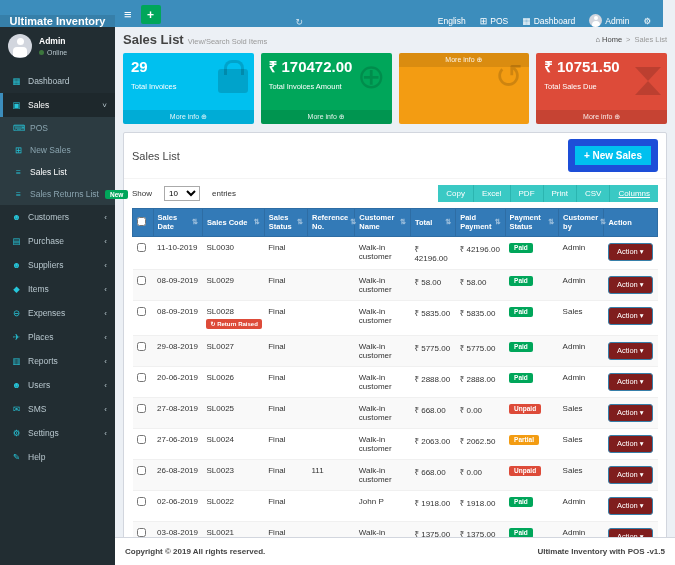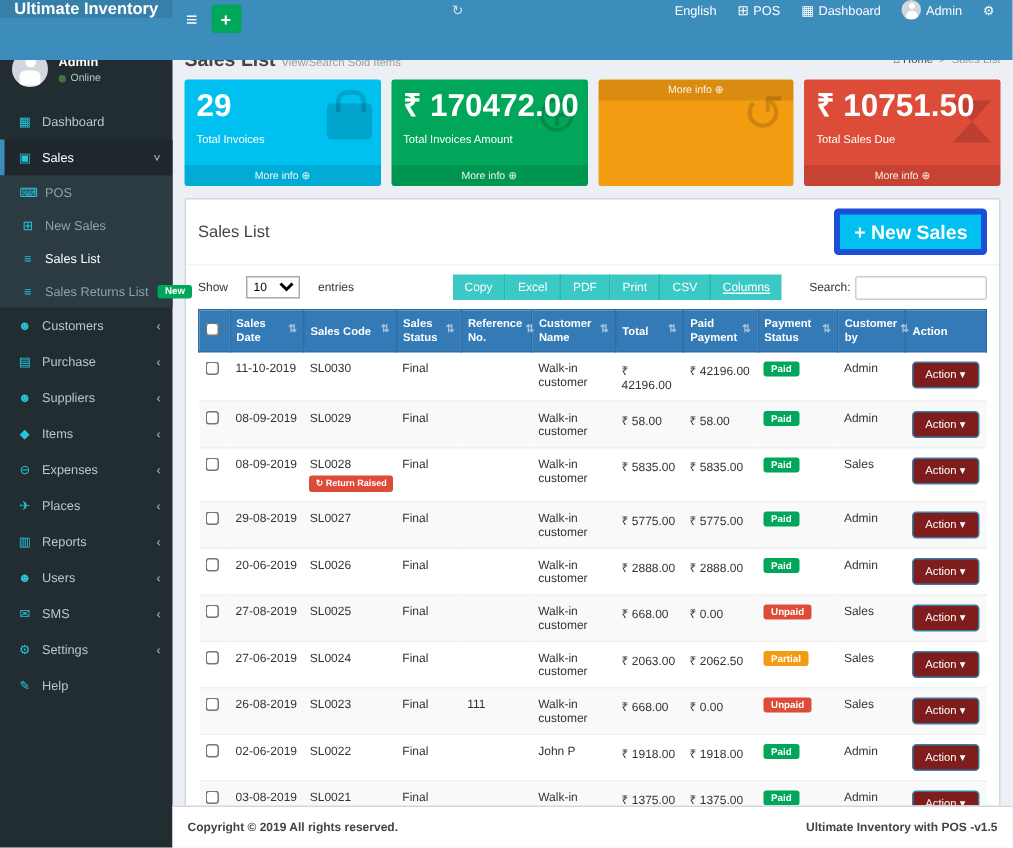--- a/index.html
+++ b/index.html
@@ -1,19 +1,19 @@
 <!DOCTYPE html>
 <html><head>
 <meta charset="utf-8">
 <style>
   * { margin:0; padding:0; box-sizing:border-box; }
   html,body { width:675px; height:565px; overflow:hidden; font-family:"Liberation Sans", sans-serif; background:#ecf0f5; }
 
   
-  .navbar { position:absolute; top:0; left:0; right:0; height:40px; background:#3c8dbc; z-index:30; display:flex; align-items:flex-start; }
+  .navbar { position:absolute; top:0; left:0; right:12px; height:27px; background:#3c8dbc; z-index:30; display:flex; align-items:flex-end; }
   .brand { width:115px; background:#367fa9; color:#fff; font-size:11px; font-weight:bold; display:flex; align-items:center; justify-content:center; flex:none; }
   .nav-left { display:flex; align-items:center; }
   .hamburger { color:#fff; font-size:13px; padding:0 9px; cursor:pointer; line-height:25px; }
   .nav-plus-btn { background:#00a65a; color:#fff; width:20px; height:19px; border:none; border-radius:2px; font-size:12px; font-weight:bold; line-height:18px; text-align:center; cursor:pointer; }
   .nav-center { flex:1; display:flex; align-items:flex-start; justify-content:center; color:rgba(255,255,255,.75); font-size:9px; padding-top:2px; }
   .nav-right { display:flex; align-items:center; gap:14px; padding-right:12px; color:#fff; font-size:8.5px; }
   .nav-item { display:flex; align-items:center; gap:3px; cursor:pointer; white-space:nowrap; }
   .nav-icon { font-size:9px; }
   .avatar { width:13px; height:13px; border-radius:50%; background:#d2d6de; position:relative; overflow:hidden; flex:none; }
   .avatar::before { content:""; position:absolute; top:2px; left:4.5px; width:4px; height:4px; border-radius:50%; background:#fff; }
@@ -45,35 +45,35 @@
   .page-subtitle { font-size:7.5px; color:#999; font-weight:normal; margin-left:4px;margin-top:27px; }
   .breadcrumb { font-size:7.5px; color:#999; display:flex; align-items:center; gap:4px; margin-top:3px; }
   .breadcrumb .home-link { color:#444; display:flex; gap:2px; align-items:center; cursor:pointer; }
 
   
   .stats-row { display:flex; gap:7px; margin-bottom:8px; }
   .small-box { flex:1; border-radius:2px; color:#fff; position:relative; overflow:hidden; }
   .small-box.aqua { background:#00c0ef; } .small-box.green { background:#00a65a; }
   .small-box.yellow { background:#f39c12; } .small-box.red { background:#dd4b39; }
   .sb-inner { padding:6px 8px 4px 8px; height:57px; position:relative; z-index:2; }
-  .sb-value { font-size:21px; font-weight:bold; line-height:1.1; white-space:nowrap; }
+  .sb-value { font-size:15px; font-weight:bold; line-height:1.1; white-space:nowrap; }
   .sb-label { font-size:7.5px; margin-top:6px; white-space:nowrap; }
   .sb-icon { position:absolute; right:6px; top:6px; z-index:1; color:rgba(0,0,0,0.15); font-size:34px; line-height:1; }
   .sb-footer { position:relative; z-index:3; background:rgba(0,0,0,0.1); color:rgba(255,255,255,.9); text-align:center; font-size:7px; padding:3px 0; cursor:pointer; }
   .icon-bag { position:relative; width:30px; height:24px; background:rgba(0,0,0,0.15); border-radius:3px; margin-top:10px; }
   .icon-bag::before { content:""; position:absolute; top:-9px; left:6px; width:14px; height:12px; border:3px solid rgba(0,0,0,0.15); border-bottom:none; border-radius:8px 8px 0 0; }
   .icon-hourglass { margin-top:8px; }
   .icon-hourglass .tri-top { width:0; height:0; border-left:13px solid transparent; border-right:13px solid transparent; border-top:14px solid rgba(0,0,0,0.15); }
   .icon-hourglass .tri-bottom { width:0; height:0; border-left:13px solid transparent; border-right:13px solid transparent; border-bottom:14px solid rgba(0,0,0,0.15); }
 
   
   .panel { background:#fff; border:1px solid #d2d6de; border-radius:2px; }
   .panel-heading { display:flex; justify-content:space-between; align-items:center; padding:6px 8px; border-bottom:1px solid #f4f4f4; }
   .panel-title { font-size:11px; color:#444; }
-  .new-sales-btn { background:#00c0ef; color:#fff; border:4px solid #1d4ed8; border-radius:3px; font-size:13px; padding:4px 9px; cursor:pointer; font-weight:bold; }
+  .new-sales-btn { background:#00c0ef; color:#fff; border:7px solid #1d4ed8; border-radius:3px; font-size:10px; padding:4px 9px; cursor:pointer; font-weight:bold; }
   .controls-row { display:flex; align-items:center; padding:6px 8px 4px 8px; font-size:8px; color:#333; gap:12px; }
   .length-select { font-size:8px; width:36px; height:15px; border:1px solid #aaa; background:#fff; }
   .controls-spacer { flex:1; }
   .export-group { display:flex; }
   .export-btn { background:#3ac9c4; color:#fff; border:none; border-right:1px solid #2bb5b0; font-size:8px; padding:4px 8px; cursor:pointer; }
   .export-btn:last-child { border-right:none;text-decoration:underline; }
   .search-wrap { display:flex; align-items:center; gap:3px; margin-left:6px; }
   .search-input { width:88px; height:16px; border:1px solid #ccc; border-radius:2px; font-size:8px; padding:0 3px; }
 
   
@@ -292,24 +292,20 @@
       <span>entries</span>
       <span class="controls-spacer"></span>
       <span class="export-group">
         <button class="export-btn">Copy</button>
         <button class="export-btn">Excel</button>
         <button class="export-btn">PDF</button>
         <button class="export-btn">Print</button>
         <button class="export-btn">CSV</button>
         <button class="export-btn">Columns</button>
       </span>
-      <span class="search-wrap">
-        <span>Search:</span>
-        <input class="search-input" type="text" value="" style="">
-      </span>
     </div>
 
     <table>
       <colgroup>
         <col class="col-check">
           <col class="col-date">
           <col class="col-code">
           <col class="col-status">
         <col class="col-ref">
           <col class="col-cust">

